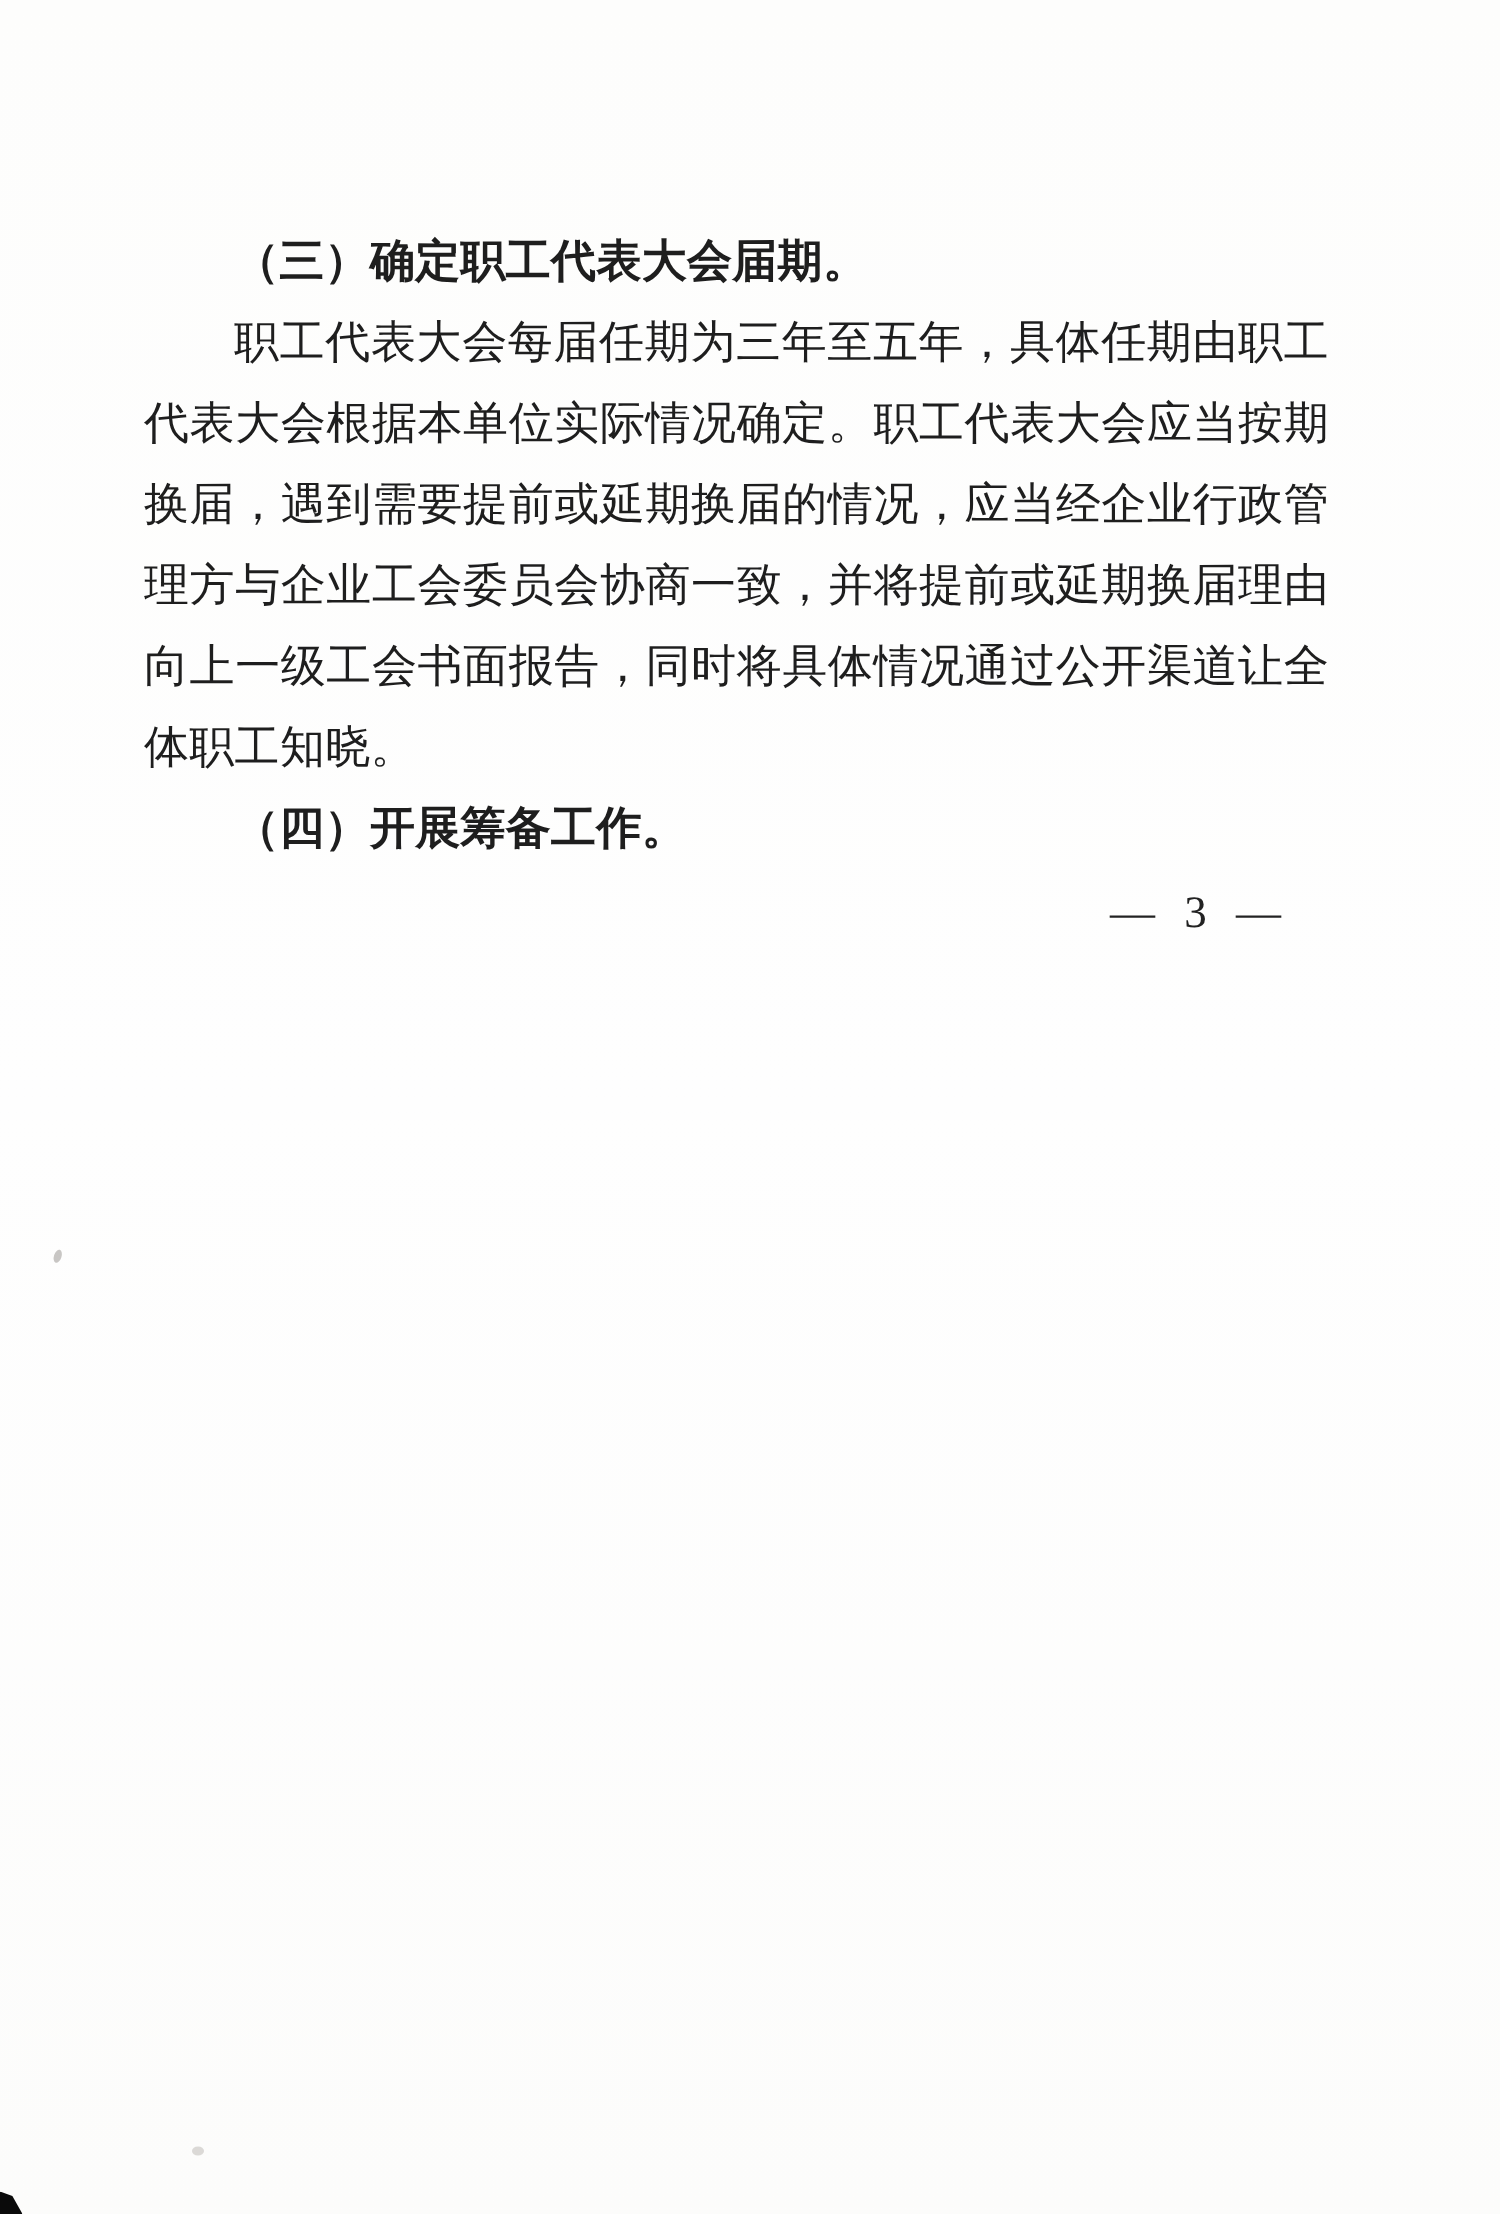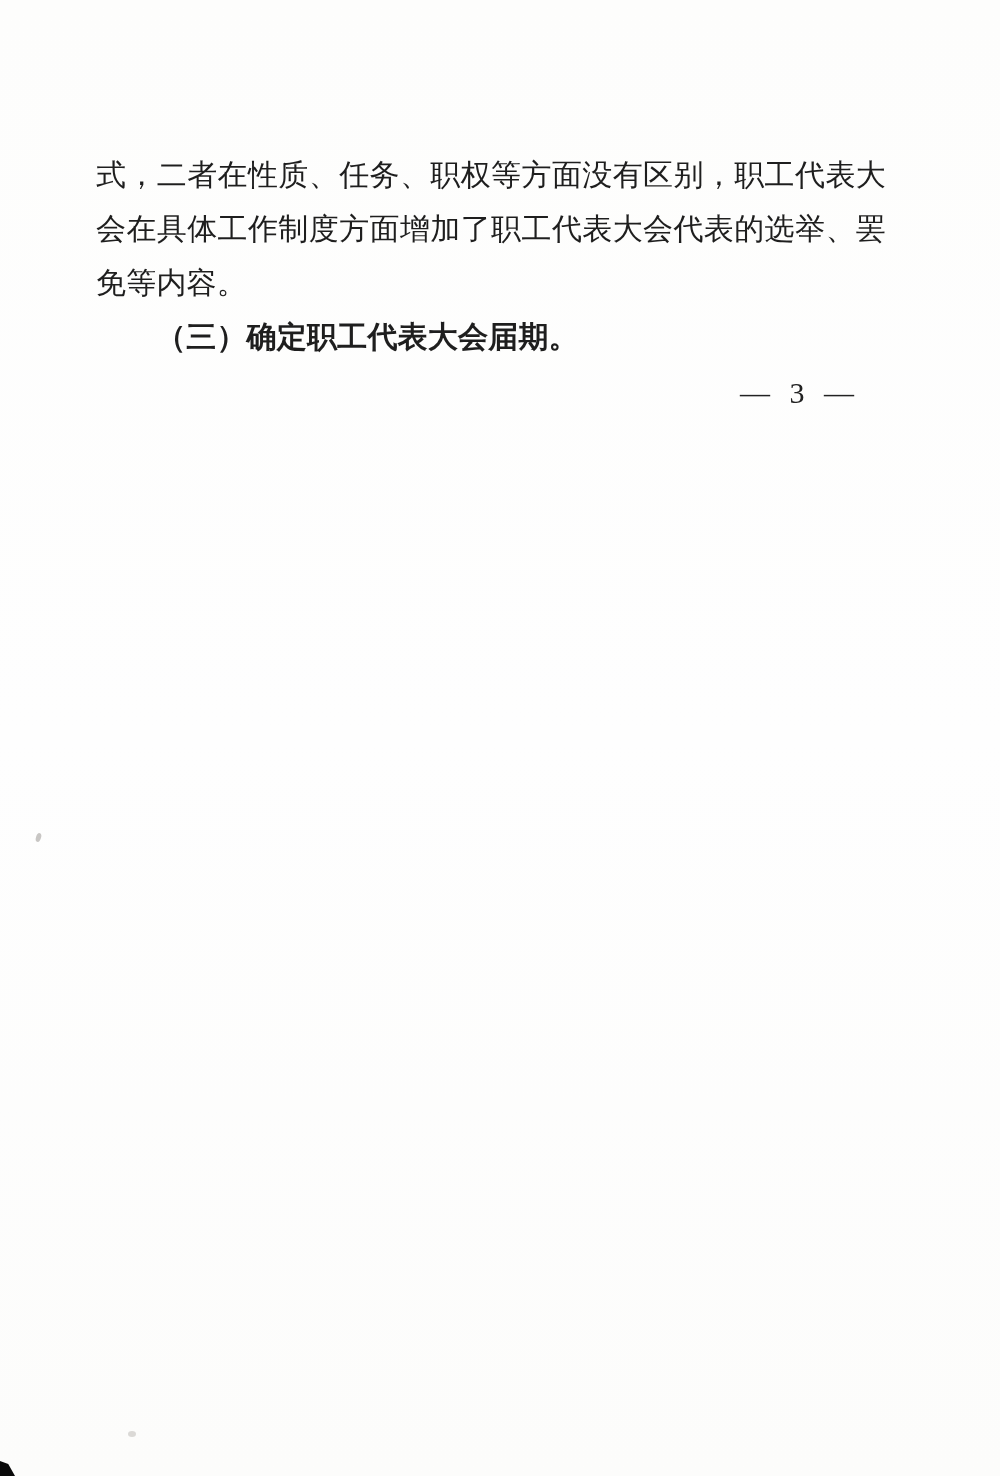--- a/index.html
+++ b/index.html
@@ -68,21 +68,22 @@
     background: #d2d0cd;
     border-radius: 50%;
     opacity: 0.8;
   }
 </style>
 </head>
 <body>
 
 <div class="page">
   <div class="content">
-    <p class="body">式，二者在性质、任务、职权等方面没有区别，职工代表大会在具体工作制度方面增加了职工代表大会代表的选举、罢免等内容。</p>
     <p class="heading indent">（三）确定职工代表大会届期。</p>
+    <p class="body indent">职工代表大会每届任期为三年至五年，具体任期由职工代表大会根据本单位实际情况确定。职工代表大会应当按期换届，遇到需要提前或延期换届的情况，应当经企业行政管理方与企业工会委员会协商一致，并将提前或延期换届理由向上一级工会书面报告，同时将具体情况通过公开渠道让全体职工知晓。</p>
+    <p class="heading indent">（四）开展筹备工作。</p>
     <div class="pagenum">— 3 —</div>
   </div>
 
   <div class="artifact artifact-corner"></div>
   <div class="artifact artifact-speck-mid"></div>
   <div class="artifact artifact-speck-bottom"></div>
 </div>
 
 </body></html>

